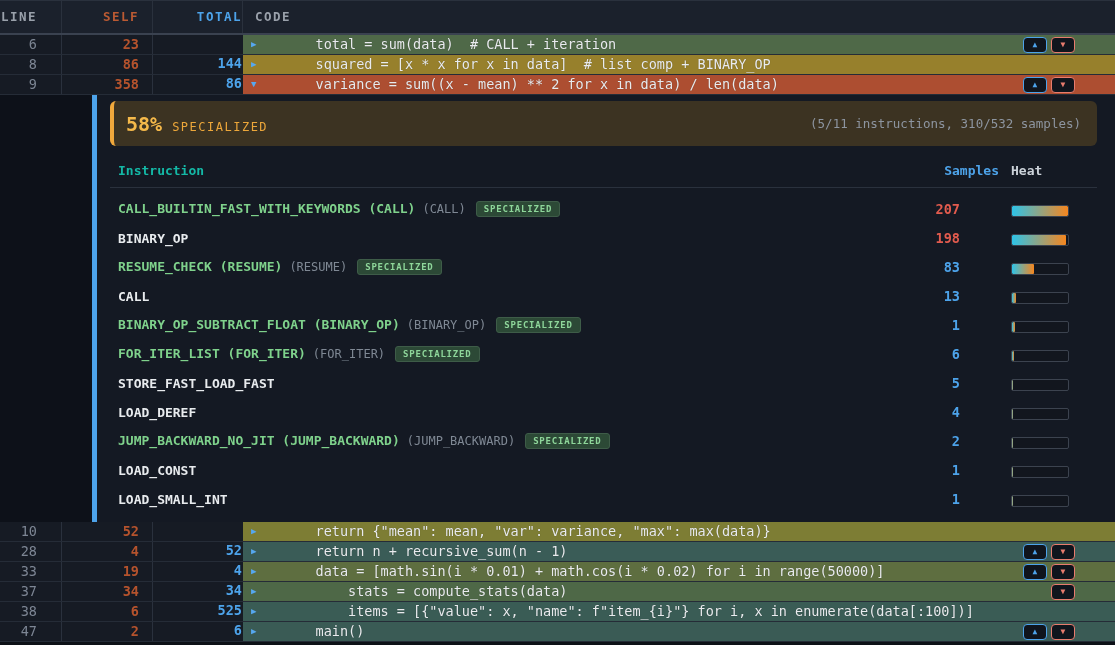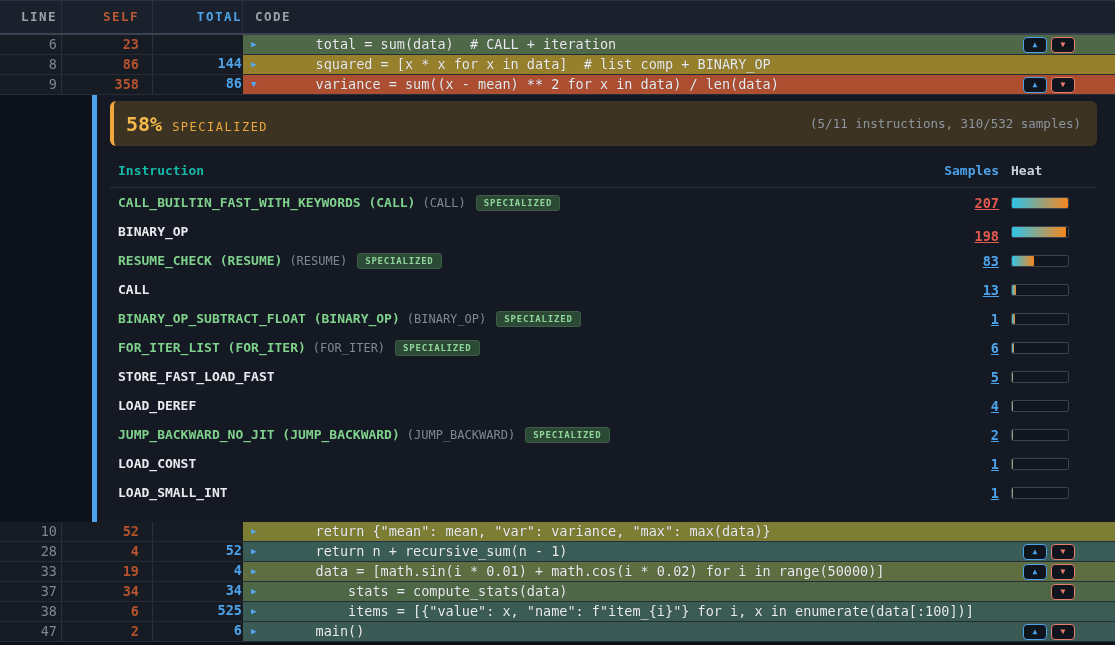--- a/index.html
+++ b/index.html
@@ -9,21 +9,21 @@
     font-family:"DejaVu Sans Mono", monospace;
     position:relative;
   }
   
   .header-row {
     display:flex; height:35px; background:#1b212c;
     border-top:1px solid #2a313d; border-bottom:2px solid #3a4250;
     font-size:12.5px; font-weight:bold; letter-spacing:1.5px;
   }
   .hcell { line-height:32px; }
-  .c-line  { width:62px;  text-align:right; padding-right:4px; border-right:1px solid #2a313d; }
+  .c-line  { width:62px;  text-align:right; padding-right:24px; border-right:1px solid #2a313d; }
   .c-self  { width:91px;  text-align:right; padding-right:13px; border-right:1px solid #2a313d; }
   .c-total { width:90px;  text-align:right;  border-right:1px solid #2a313d; }
   .c-code  { flex:1; padding-left:12px; }
   .h-line, .h-code { color:#9aa1ab; }
   .h-self  { color:#bb5a33; }
   .h-total { color:#4da3ea; }
 
   .trow { display:flex; height:20px; background:#161b24; border-bottom:1px solid #252c37; font-size:13.5px; }
   .trow .cell { line-height:19px; }
   .v-line  { color:#7d8694; }
@@ -59,31 +59,31 @@
   .banner-summary { font-size:12.5px; color:#8d95a0; }
 
   .itable-header {
     display:flex; align-items:center; height:34px; margin-top:8px;
     border-bottom:1px solid #2a313d; font-size:13px; font-weight:bold;
   }
   .icol-name    { flex:1; padding-left:8px; color:#14b8a6; }
   .icol-samples { width:90px; text-align:right; color:#4da3ea; }
   .icol-heat    { width:58px; margin-left:12px; margin-right:28px; color:#ccd2d9; }
 
-  .irow { display:flex; align-items:center; height:29px; }
+  .irow { display:flex; align-items:flex-end; height:29px;gap:39px; }
   .iname { flex:1; padding-left:8px; font-size:13px; font-weight:bold; white-space:nowrap; }
   .nm.g { color:#7fd28c; }
   .nm.w { color:#e8ebee; }
   .ibase { color:#7f8894; font-weight:normal; font-size:12px; margin-left:7px; }
   .ibadge {
     display:inline-block; margin-left:10px; font-size:9px; font-weight:bold;
     color:#8ed69a; background:#2c4936; border:1px solid #3e5c48; border-radius:3px;
     padding:2px 7px; letter-spacing:0.8px; vertical-align:1px;
   }
-  .isamples { width:90px; text-align:right; font-weight:bold; font-size:13.5px;text-decoration:underline; }
+  .isamples { width:90px; text-align:right; font-weight:bold; font-size:13.5px; }
   .iheat {
     width:58px; height:12px; border:1px solid #3c434f; border-radius:2px;
     margin-left:12px; margin-right:28px; background:#12161e; overflow:hidden;
   }
   .iheat-fill { height:100%; border-radius:1px; background:linear-gradient(90deg,#2ec3e8,#f5861f); }
 </style>
 </head>
 <body>
 
 <div>

